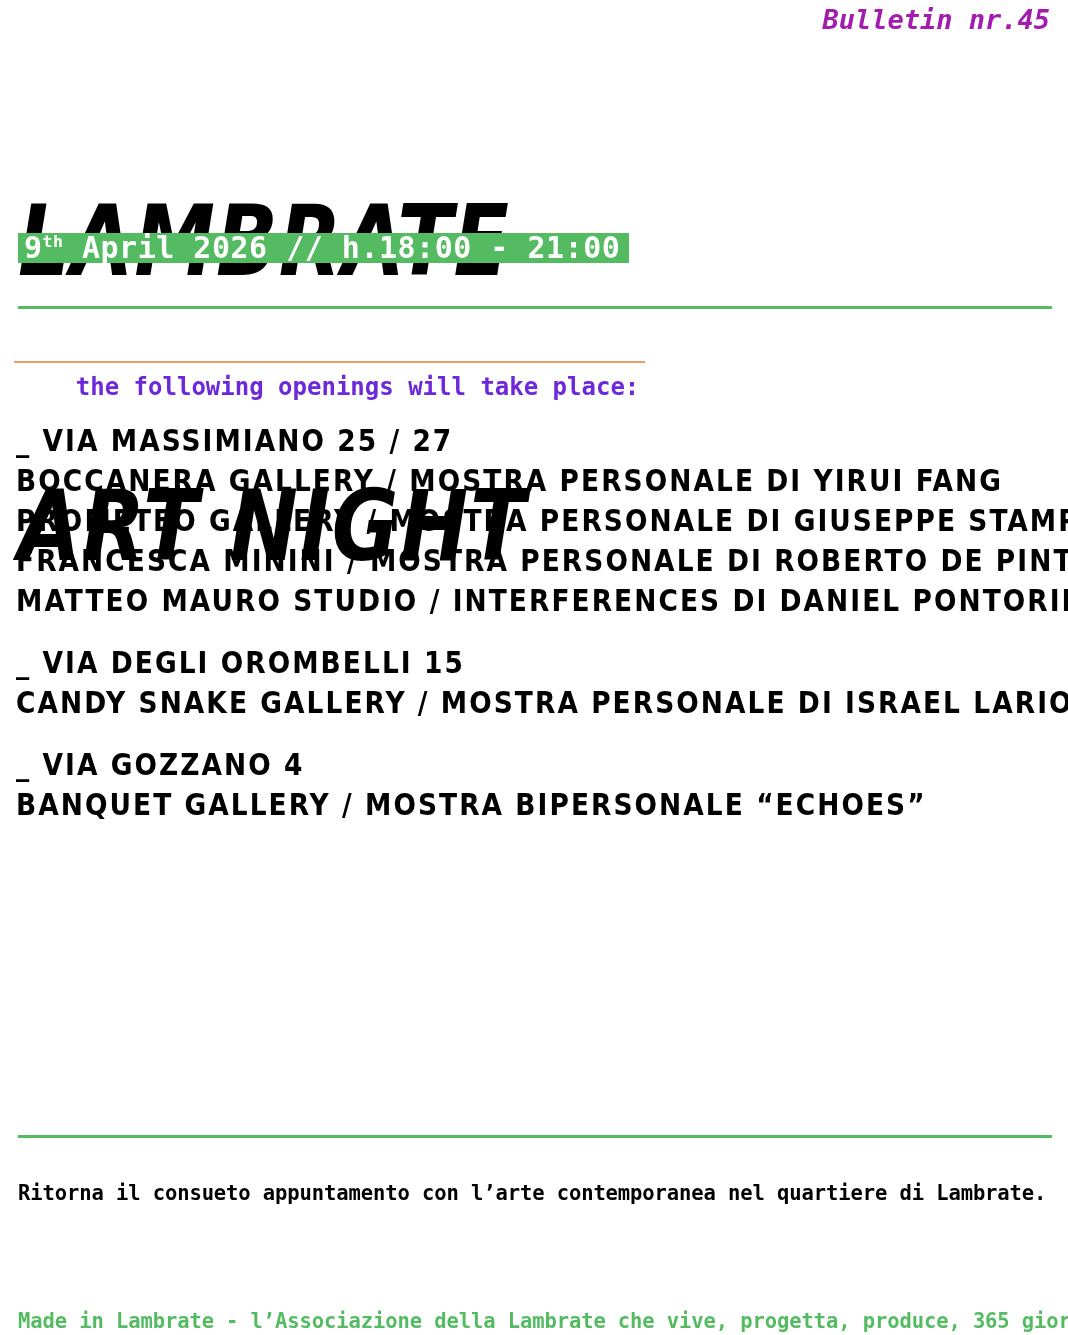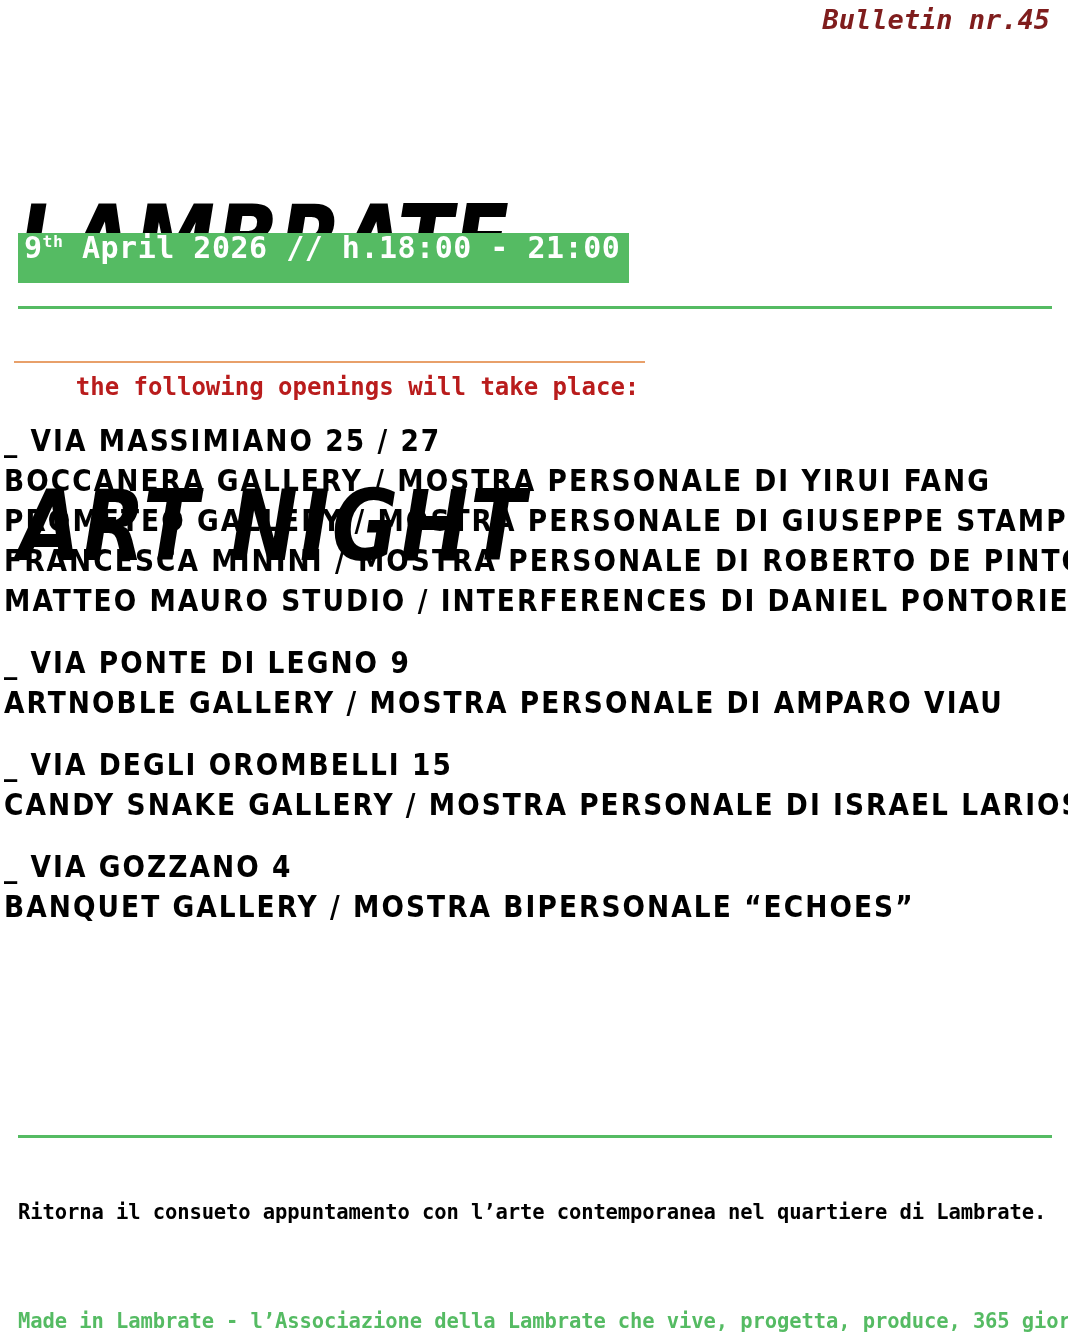--- a/index.html
+++ b/index.html
@@ -25,21 +25,21 @@
   
   .bulletin {
     position: absolute;
     top: 4px;
     right: 18px;
     font-family: "DejaVu Sans Mono", monospace;
     font-style: italic;
     font-weight: bold;
     font-size: 27px;
     letter-spacing: 0px;
-    color: #7f1d1d;
+    color: #a21caf;
     white-space: nowrap;
   }
 
   .title {
     position: absolute;
     left: 18px;
     top: 4px;
     font-family: "Liberation Sans Narrow", "DejaVu Sans Condensed", "Liberation Sans", sans-serif;
     font-weight: 700;
     font-style: italic;
@@ -52,21 +52,21 @@
     white-space: pre;
   }
   .title-line { display: block; }
   .title-line.second { letter-spacing: 2px; }
 
   
   .date-banner {
     position: absolute;
     left: 18px;
     top: 233px;
-    height: 50px;
+    height: 30px;
     display: flex;
     align-items: flex-start;
     background: #55bb63;
     padding: 0 9px 0 6px;
     box-sizing: border-box;
   }
   .date-text {
     font-family: "DejaVu Sans Mono", monospace;
     font-weight: bold;
     font-size: 30px;
@@ -94,37 +94,37 @@
 
   
   .intro {
     position: absolute;
     left: 18px;
     top: 348px;
     font-family: "DejaVu Sans Mono", monospace;
     font-weight: bold;
     font-size: 24px;
     line-height: 1.1;
-    color: #b91c1c;
+    color: #6d28d9;
     white-space: pre;
     display: inline-block;
   }
   .intro .strike {
     position: absolute;
     left: -4px;
     right: -6px;
     top: 13px;
     height: 2px;
     background: #e8a06a;
   }
 
   
   .venues {
     position: absolute;
-    left: 4px;
+    left: 16px;
     top: 421px;
     width: 1040px;
   }
   .venue-group { margin-bottom: 22px; }
   .venue-group:last-child { margin-bottom: 0; }
 
   .venue-address,
   .venue-item {
     font-family: "Liberation Sans Narrow", "DejaVu Sans Condensed", "Liberation Sans", sans-serif;
     font-weight: 700;
@@ -142,21 +142,20 @@
     position: absolute;
     left: 18px;
     top: 1174px;
     width: 1040px;
     font-family: "DejaVu Sans Mono", monospace;
     font-weight: bold;
     font-size: 20.5px;
     line-height: 38px;
     color: #000000;
     letter-spacing: -0.1px;
-    margin-top: 19px;
   }
   .body-copy p { margin: 0; white-space: pre; }
 
   
   .footer {
     position: absolute;
     left: 18px;
     top: 1307px;
     width: 1045px;
     font-family: "DejaVu Sans Mono", monospace;
@@ -195,24 +194,20 @@
   <div class="venues">
 
     <div class="venue-group">
       <div class="venue-address">_ VIA MASSIMIANO 25 / 27</div>
       <div class="venue-item">BOCCANERA GALLERY / MOSTRA PERSONALE DI YIRUI FANG</div>
       <div class="venue-item">PROMETEO GALLERY / MOSTRA PERSONALE DI GIUSEPPE STAMPONE</div>
       <div class="venue-item">FRANCESCA MININI / MOSTRA PERSONALE DI ROBERTO DE PINTO</div>
       <div class="venue-item">MATTEO MAURO STUDIO / INTERFERENCES DI DANIEL PONTORIERO</div>
     </div>
 
-    <div class="venue-group">
-      <div class="venue-address">_ VIA PONTE DI LEGNO 9</div>
-      <div class="venue-item">ARTNOBLE GALLERY / MOSTRA PERSONALE DI AMPARO VIAU</div>
-    </div>
 
     <div class="venue-group">
       <div class="venue-address">_ VIA DEGLI OROMBELLI 15</div>
       <div class="venue-item">CANDY SNAKE GALLERY / MOSTRA PERSONALE DI ISRAEL LARIOS</div>
     </div>
 
     <div class="venue-group">
       <div class="venue-address">_ VIA GOZZANO 4</div>
       <div class="venue-item">BANQUET GALLERY / MOSTRA BIPERSONALE “ECHOES”</div>
     </div>

